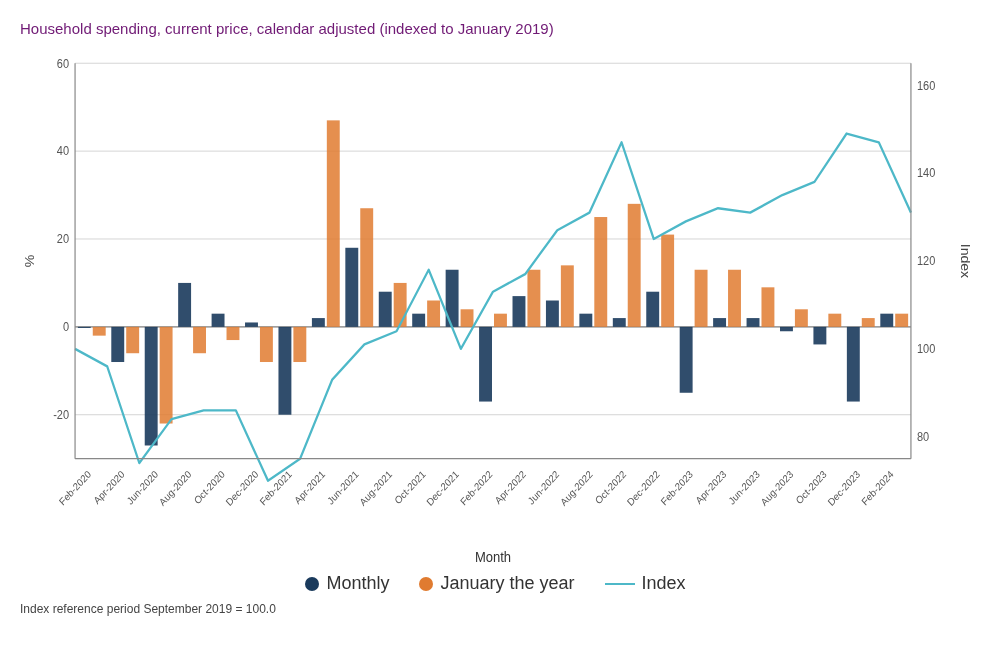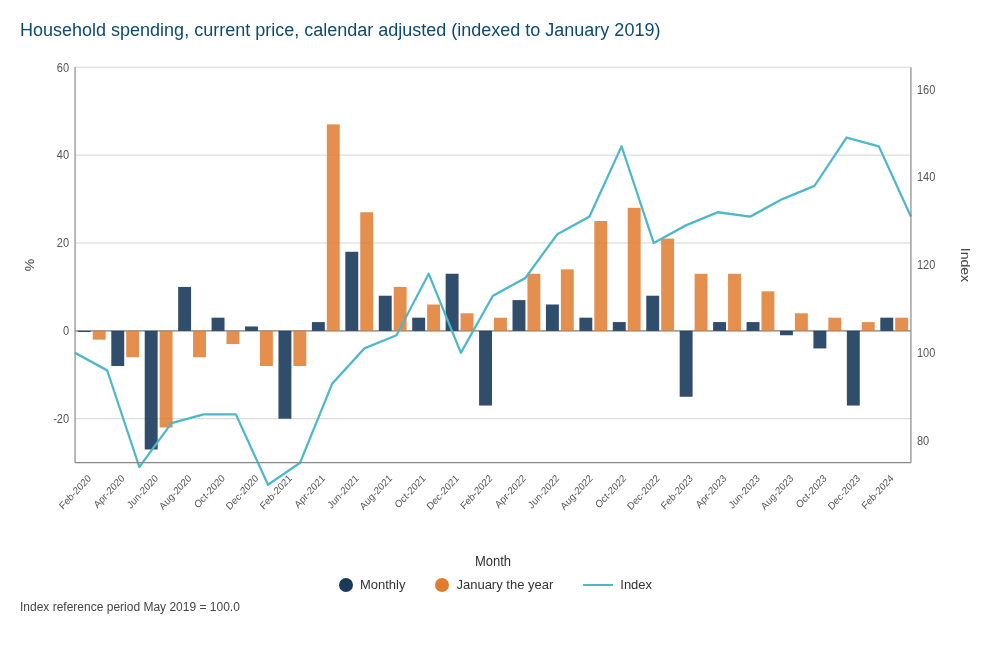--- a/index.html
+++ b/index.html
@@ -5,22 +5,22 @@
     * { box-sizing: border-box; margin: 0; padding: 0; }
     body {
       background: #ffffff;
       font-family: Arial, sans-serif;
       width: 991px;
       height: 655px;
       overflow: hidden;
       padding: 20px 20px 15px 20px;
     }
     .chart-title {
-      font-size: 18px;
-      color: #0c4a6e;
+      font-size: 15px;
+      color: #701a75;
       margin-bottom: 10px;
       font-weight: normal;
     }
     .chart-area {
       position: relative;
       width: 100%;
       height: 520px;
     }
     svg.main-chart {
       width: 100%;
@@ -30,21 +30,21 @@
       display: flex;
       justify-content: center;
       align-items: center;
       gap: 30px;
       margin-top: 6px;
     }
     .legend-item {
       display: flex;
       align-items: center;
       gap: 7px;
-      font-size: 13px;
+      font-size: 18px;
       color: #333;
     }
     .legend-dot {
       width: 14px;
       height: 14px;
       border-radius: 50%;
     }
     .legend-line {
       width: 30px;
       height: 2px;
@@ -177,14 +177,14 @@
     <div class="legend-item">
       <div class="legend-dot" style="background:#e07b30;"></div>
       <span>January the year</span>
     </div>
     <div class="legend-item">
       <div class="legend-line"></div>
       <span>Index</span>
     </div>
   </div>
 
-  <p class="footnote">Index reference period May 2019 = 100.0</p>
+  <p class="footnote">Index reference period September 2019 = 100.0</p>
 </div>
 
 </body></html>

